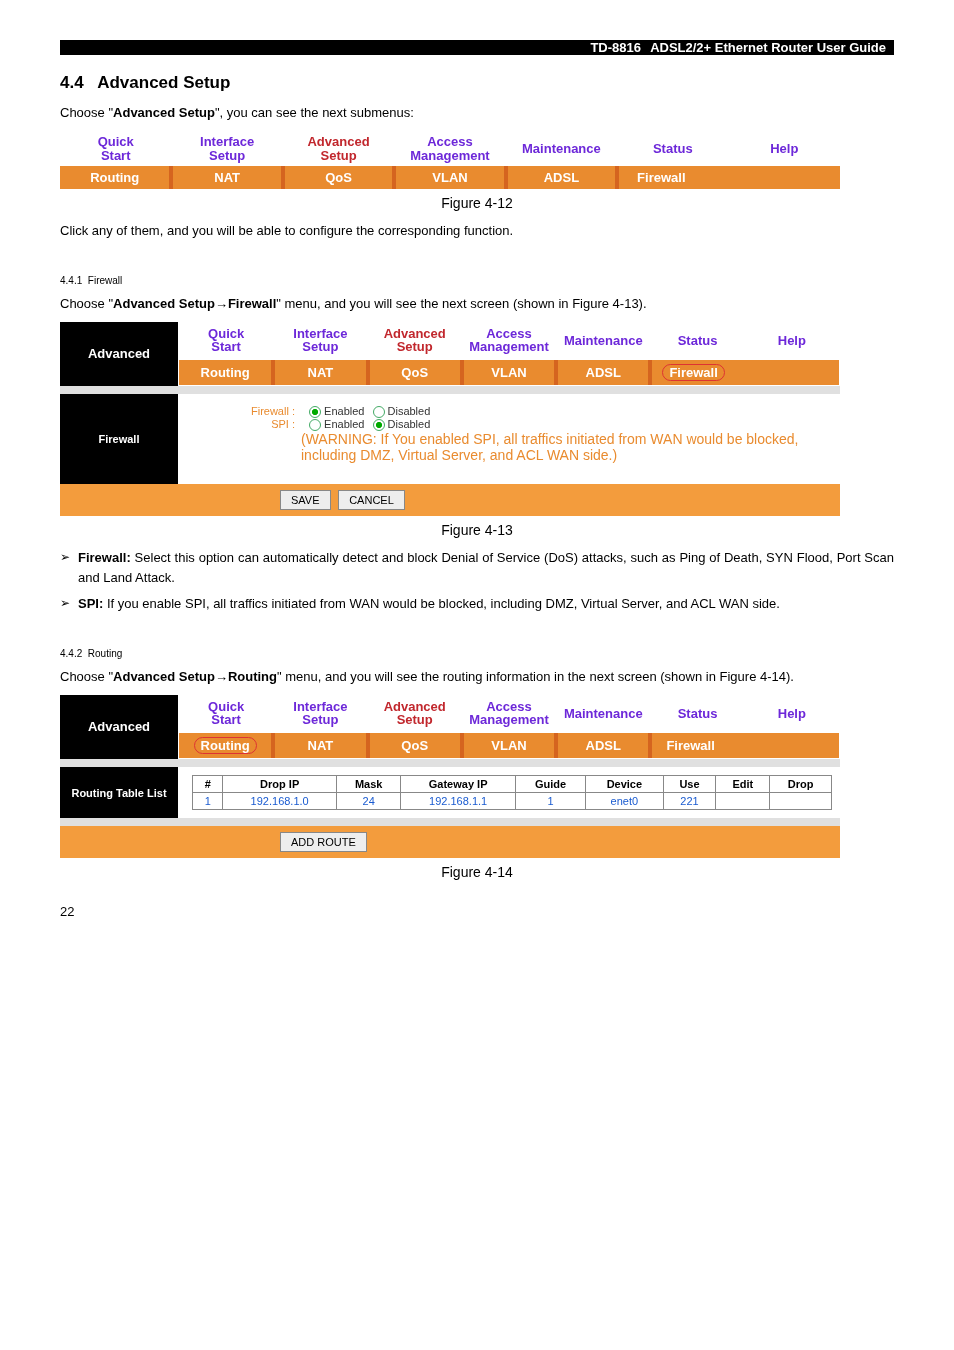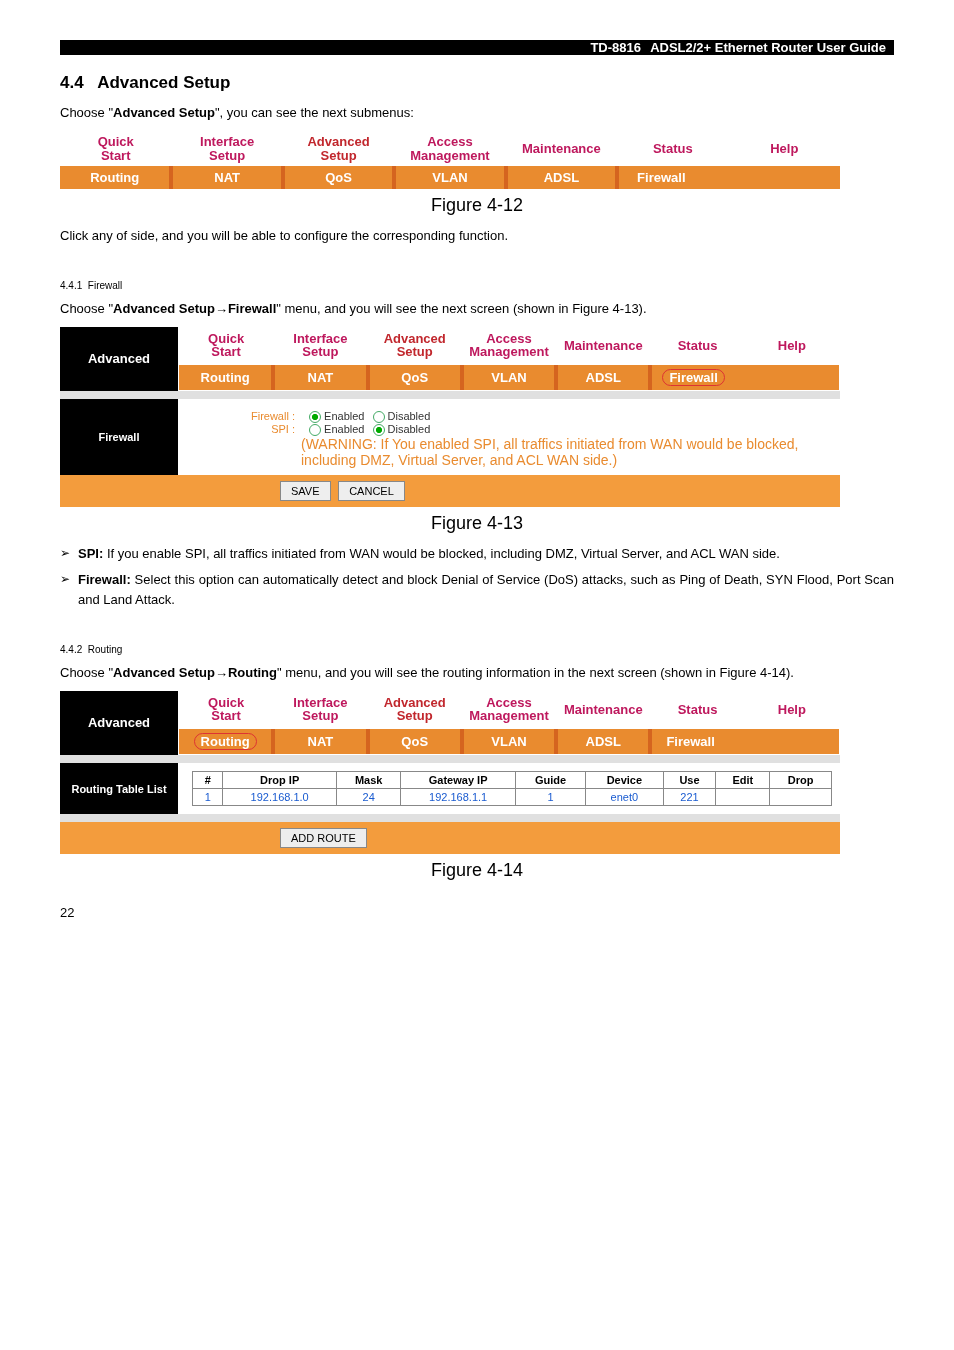--- a/index.html
+++ b/index.html
@@ -27,52 +27,52 @@
     font-weight: bold;
     margin: 18px 0 10px;
   }
   h3.subsection {
     font-size: 10px;
     font-weight: normal;
     margin: 33px 0 8px;
   }
   p { margin: 8px 0; line-height: 1.55; font-size: 13px; }
   .bold { font-weight: bold; }
-  .figcap { text-align: center; font-size: 18px; margin: 6px 0 10px; }
+  .figcap { text-align: center; font-size: 14px; margin: 6px 0 10px; }
   .pagebot { text-align: left; font-size: 13px; margin-top: 24px; }
   ul.tri { list-style: none; padding-left: 18px; margin: 6px 0; }
   ul.tri li { margin: 6px 0; line-height: 1.55; text-align: justify; position: relative; }
   ul.tri li::before { content: "➢"; position: absolute; left: -18px; top: 0; font-size: 12px; }
 
   
   table.nav { border-collapse: collapse; width: 780px; table-layout: fixed; }
   table.nav td {
     text-align: center;
     font-weight: bold;
     font-size: 13px;
     padding: 4px 0;
   }
-  .tab-gray { color: #be185d; background: #fff; }
+  .tab-gray { color: #6d28d9; background: #fff; }
   .tab-red  { color: #c1272d; background: #fff; }
   .sub-off  { color: #fff; background: #e98b2f; }
   .sub-sep  { border-right: 4px solid #d5641f; }
   .twoLine span { display:block; line-height: 1.05; }
   .sub-row td { padding: 3px 0; }
 
   
   .shot { width: 780px; margin: 8px 0 0; border-collapse: collapse; }
   .shot .side {
     width: 120px; background: #000; color: #fff; font-weight: bold; text-align: center; vertical-align: middle;
     font-size: 13px;
   }
   .shot .side.sub { font-size: 11px; }
   .shot .body { background: #fff; vertical-align: top; }
   .orangebar { background: #f39c3d; height: 24px; }
   .grayline { background: #e0e0e0; height: 6px; }
-  .formarea { padding: 10px 0 6px 60px; font-size: 11px; color:#333; }
+  .formarea { padding: 10px 0 20px 60px; font-size: 11px; color:#333; }
   .formarea .lbl { color: #e98b2f; display:inline-block; width: 56px; text-align: right; margin-right: 6px; }
   .formarea .warn { color: #e98b2f; font-size: 14px; margin-left: 62px; display:block; }
   .radio::before { content:""; display:inline-block; width:10px; height:10px; border:1px solid #4a6; border-radius:50%; margin:0 3px 0 5px; vertical-align:middle; }
   .radio.sel::before { background: radial-gradient(circle, #0a0 0 40%, #fff 45% 100%); }
   .btn {
     display:inline-block; border:1px solid #888; background:#eee; font-size:11px; padding:3px 10px; margin:0 2px;
   }
   .barpad { padding: 4px 0 4px 100px; }
 
   
@@ -129,21 +129,21 @@
     <td class="sub-off sub-sep">NAT</td>
     <td class="sub-off sub-sep">QoS</td>
     <td class="sub-off sub-sep">VLAN</td>
     <td class="sub-off sub-sep">ADSL</td>
     <td class="sub-off" colspan="2" style="text-align:left; padding-left:18px;">Firewall</td>
   </tr>
 </tbody>
   </table>
 <div class="figcap">Figure 4-12</div>
 
-<p>Click any of side, and you will be able to configure the corresponding function.</p>
+<p>Click any of them, and you will be able to configure the corresponding function.</p>
 
 <h3 class="subsection">
   <span>4.4.1</span>&nbsp;&nbsp;<span>Firewall</span>
 </h3>
 <p style="text-align:justify">
   <span>Choose "</span><span class="bold">Advanced Setup→Firewall</span><span>" menu, and you will see the next screen (shown in Figure 4-13).</span>
 </p>
 
 <table class="shot">
   <tbody>
@@ -219,22 +219,22 @@
     <td class="orangebar barpad">
       <span class="btn">SAVE</span>
       <span class="btn">CANCEL</span>
     </td>
   </tr>
 </tbody>
   </table>
 <div class="figcap">Figure 4-13</div>
 
 <ul class="tri">
+  <li><span class="bold">Firewall:</span><span> Select this option can automatically detect and block Denial of Service (DoS) attacks, such as Ping of Death, SYN Flood, Port Scan and Land Attack.</span></li>
   <li><span class="bold">SPI:</span><span> If you enable SPI, all traffics initiated from WAN would be blocked, including DMZ, Virtual Server, and ACL WAN side.</span></li>
-  <li><span class="bold">Firewall:</span><span> Select this option can automatically detect and block Denial of Service (DoS) attacks, such as Ping of Death, SYN Flood, Port Scan and Land Attack.</span></li>
 </ul>
 
 <h3 class="subsection">
   <span>4.4.2</span>&nbsp;&nbsp;<span>Routing</span>
 </h3>
 <p style="text-align:justify">
   <span>Choose "</span><span class="bold">Advanced Setup→Routing</span><span>" menu, and you will see the routing information in the next screen (shown in Figure 4-14).</span>
 </p>
 
 <table class="shot">

